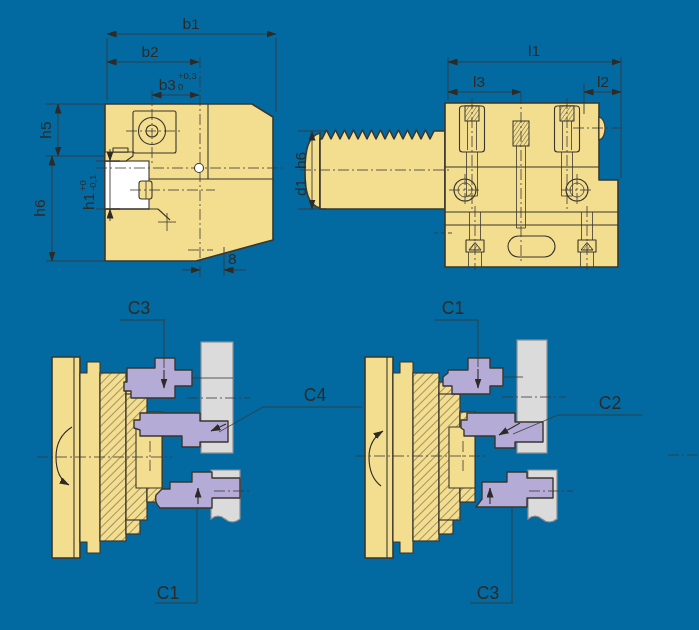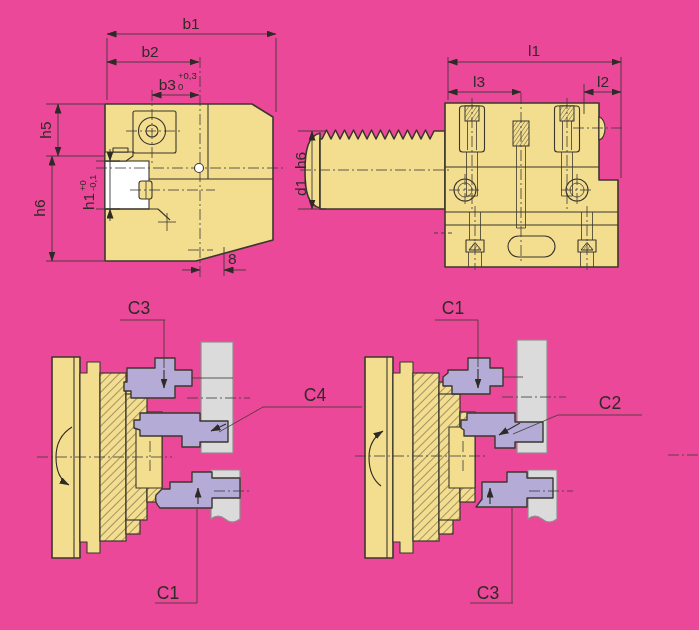--- a/index.html
+++ b/index.html
@@ -1,16 +1,16 @@
 <!DOCTYPE html>
 <html><head>
 <meta charset="utf-8">
 <style>
   html,body{margin:0;padding:0;background:#ffffff;}
-  .stage{position:relative;width:699px;height:630px;background:#ec4899;overflow:hidden;}
+  .stage{position:relative;width:699px;height:630px;background:#0369a1;overflow:hidden;}
   svg{display:block;}
   text{font-family:"Liberation Sans",sans-serif;fill:#2e2b26;}
   .t15{font-size:15.5px;}
   .t9{font-size:9.5px;}
   .t17{font-size:17.5px;}
   .ol{fill:#F3DD8F;stroke:#3B372E;stroke-width:1.6;stroke-linejoin:round;}
   .ol2{fill:#F3DD8F;stroke:#3B372E;stroke-width:1.1;stroke-linejoin:round;}
   .ln{stroke:#3B372E;stroke-width:1.1;fill:none;}
   .thin{stroke:#3B372E;stroke-width:0.8;fill:none;}
   .dim{stroke:#3a3a3a;stroke-width:0.9;fill:none;}

